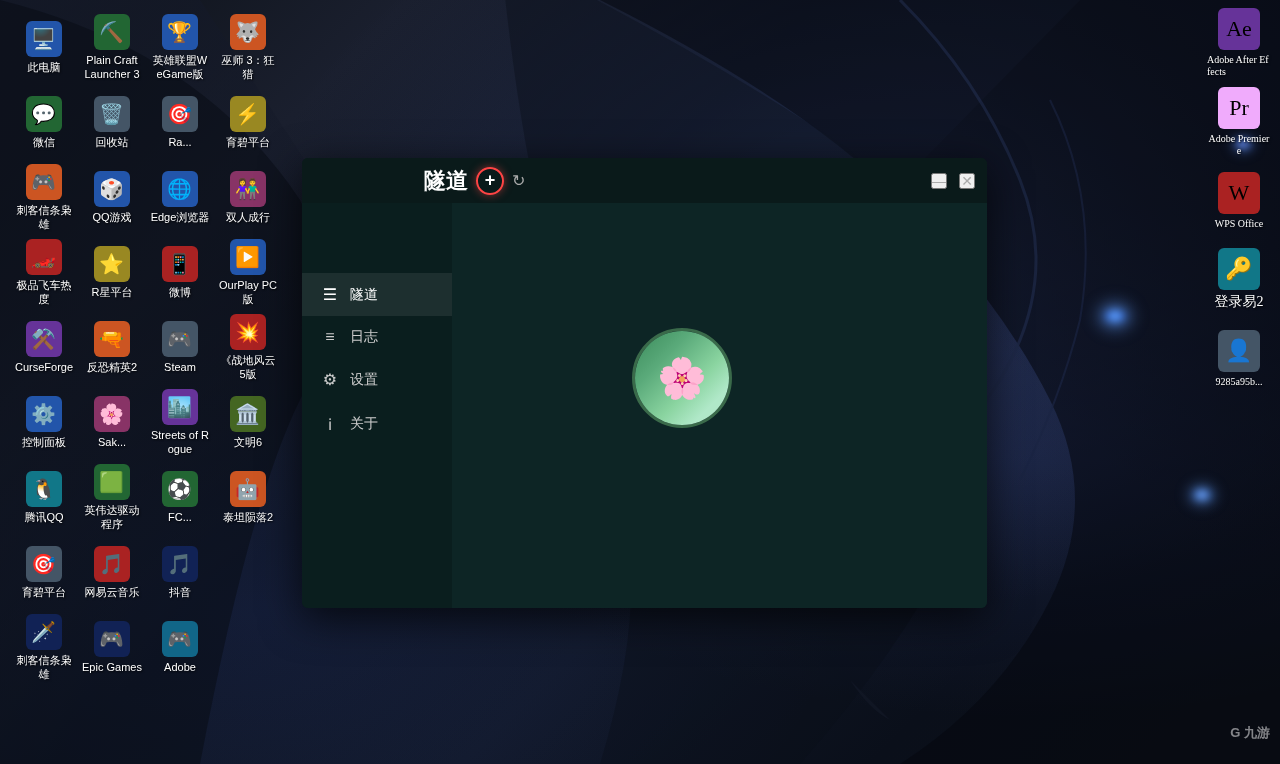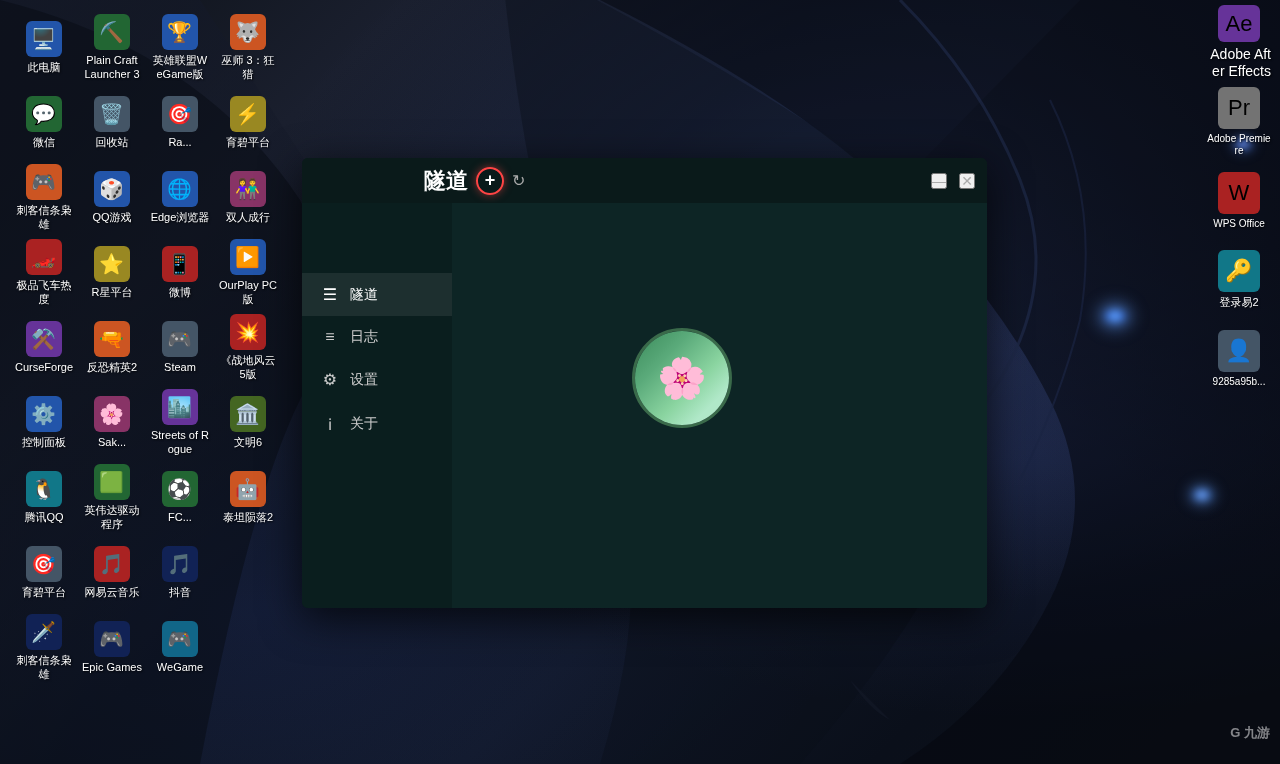--- a/index.html
+++ b/index.html
@@ -138,20 +138,21 @@
     
     .right-icon {
       width: 68px;
       height: 75px;
       display: flex;
       flex-direction: column;
       align-items: center;
       justify-content: center;
       gap: 4px;
       cursor: pointer;
+      font-family: Liberation Serif, serif;
     }
 
     
     .app-window {
       position: absolute;
       top: 158px;
       left: 302px;
       width: 685px;
       height: 450px;
       background: #0d2020;
@@ -451,21 +452,21 @@
       <div class="desktop-icon">
       <div class="icon-img bg-green">⚽</div>
       <span class="icon-label">FC...</span>
     </div>
       <div class="desktop-icon">
       <div class="icon-img bg-darkblue">🎵</div>
       <span class="icon-label">抖音</span>
     </div>
       <div class="desktop-icon">
       <div class="icon-img bg-cyan">🎮</div>
-      <span class="icon-label">WeGame</span>
+      <span class="icon-label">Adobe</span>
     </div>
       <div class="desktop-icon">
       <div class="icon-img bg-orange">🐺</div>
       <span class="icon-label">巫师 3：狂猎</span>
     </div>
       <div class="desktop-icon">
       <div class="icon-img bg-yellow">⚡</div>
       <span class="icon-label">育碧平台</span>
     </div>
       <div class="desktop-icon">
@@ -486,33 +487,33 @@
     </div>
       <div class="desktop-icon">
       <div class="icon-img bg-orange">🤖</div>
       <span class="icon-label">泰坦陨落2</span>
     </div>
     </div>
 
   <div class="icon-grid-right">
   <div class="right-icon">
       <div class="small-icon-right" style="background:#663399">Ae</div>
-      <span class="icon-label" style="font-size:14px;color:white;text-align:right;text-shadow:1px 1px 2px rgba(0,0,0,0.9);max-width:64px;word-break:break-all;">Adobe After Effects</span>
+      <span class="icon-label" style="font-size:10px;color:white;text-align:left;text-shadow:1px 1px 2px rgba(0,0,0,0.9);max-width:64px;word-break:break-all;">Adobe After Effects</span>
     </div>
       <div class="right-icon">
-      <div class="small-icon-right" style="background:#737373">Pr</div>
+      <div class="small-icon-right" style="background:#f0abfc">Pr</div>
       <span class="icon-label" style="font-size:10px;color:white;text-align:center;text-shadow:1px 1px 2px rgba(0,0,0,0.9);max-width:64px;word-break:break-all;">Adobe Premiere</span>
     </div>
       <div class="right-icon">
       <div class="small-icon-right" style="background:#aa2222">W</div>
       <span class="icon-label" style="font-size:10px;color:white;text-shadow:1px 1px 2px rgba(0,0,0,0.9);max-width:64px;word-break:break-all;">WPS Office</span>
     </div>
       <div class="right-icon">
       <div class="small-icon-right" style="background:#117788">🔑</div>
-      <span class="icon-label" style="font-size:11px;color:white;text-align:right;text-shadow:1px 1px 2px rgba(0,0,0,0.9);max-width:64px;word-break:break-all;">登录易2</span>
+      <span class="icon-label" style="font-size:14px;color:white;text-align:right;text-shadow:1px 1px 2px rgba(0,0,0,0.9);max-width:64px;word-break:break-all;">登录易2</span>
     </div>
       <div class="right-icon">
       <div class="small-icon-right" style="background:#445566">👤</div>
       <span class="icon-label" style="font-size:10px;color:white;text-align:right;text-shadow:1px 1px 2px rgba(0,0,0,0.9);max-width:64px;word-break:break-all;">9285a95b...</span>
     </div>
     </div>
 
 </div>
 
 <div class="app-window">

